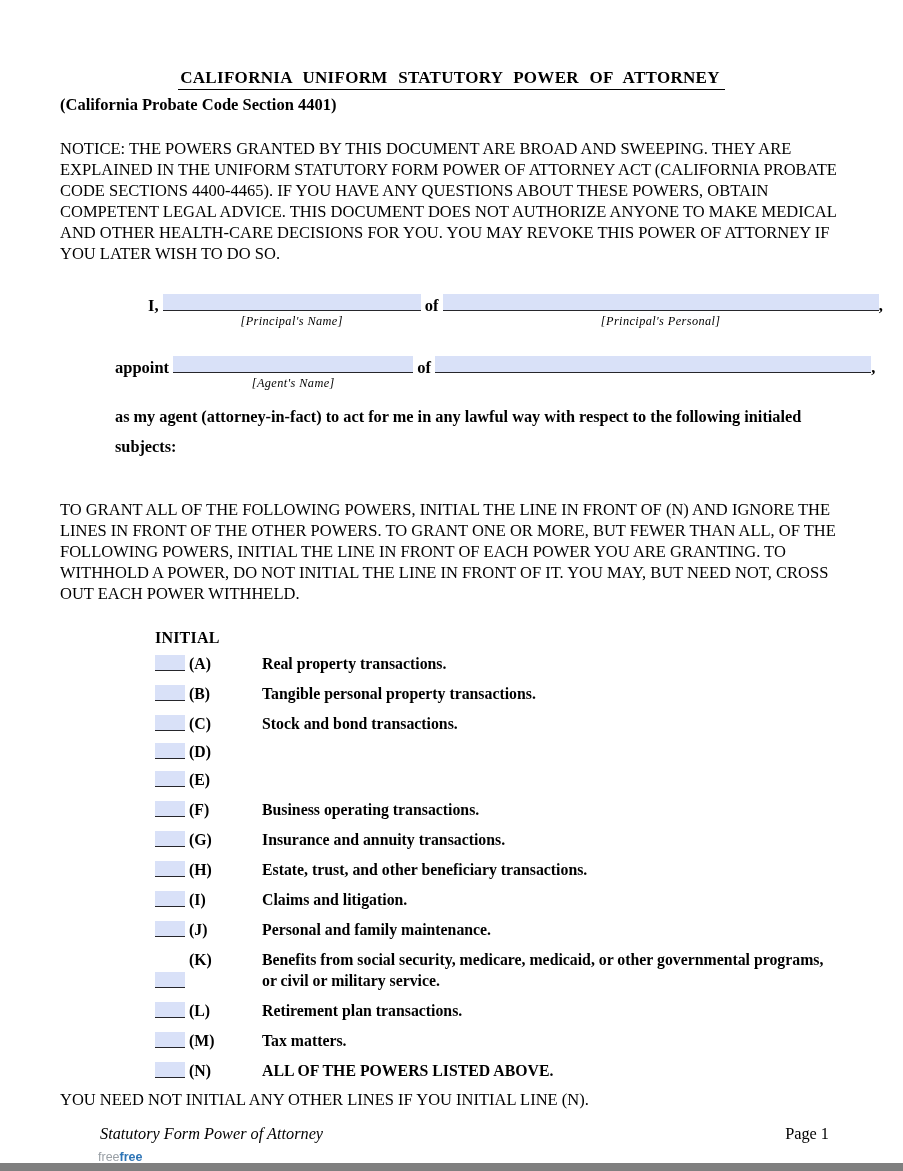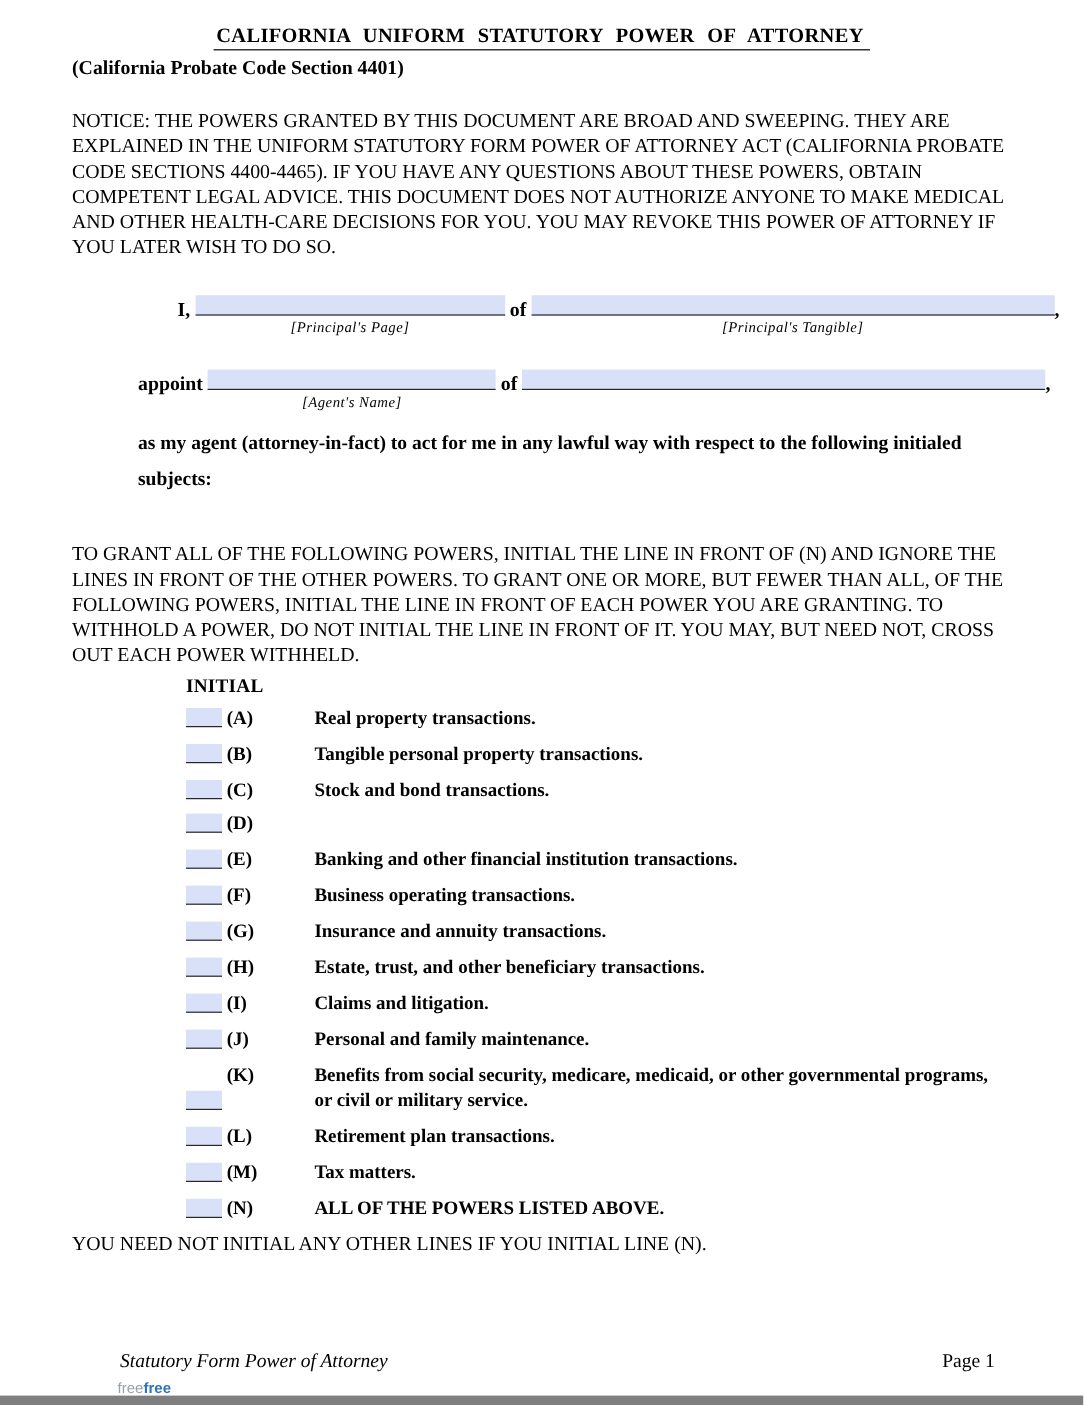--- a/index.html
+++ b/index.html
@@ -2,21 +2,21 @@
 <html><head>
 <meta charset="utf-8">
 <style>
   * { margin:0; padding:0; box-sizing:border-box; }
   html,body { background:#ffffff; }
   .page {
     width:903px; height:1171px; position:relative; overflow:hidden;
     background:#ffffff; color:#000;
     font-family:"Liberation Serif", serif;
   }
-  .content { padding:20px 60px 0 60px; }
+  .content { padding:68px 60px 0 60px; }
 
   .title-wrap { text-align:center; }
   .doc-title {
     display:inline-block; font-weight:bold; font-size:17px;
     word-spacing:6px; letter-spacing:0.3px;
     border-bottom:1.6px solid #000; padding:0 5px 1px 2px;
   }
   .doc-subtitle { font-weight:bold; font-size:16.5px; margin-top:5px; }
 
   .para { font-size:16.5px; line-height:20.9px; }
@@ -45,21 +45,21 @@
     white-space:nowrap;
   }
 
   .agent-clause {
     margin:24px 0 10px 55px; max-width:715px;
     font-weight:bold; font-size:16.3px; line-height:30px;
   }
 
   .grant { margin-top:38px; }
 
-  .initial-header { margin:7px 0 6px 95px; font-weight:bold; font-size:16px; letter-spacing:0.2px; }
+  .initial-header { margin:24px 0 6px 95px; font-weight:bold; font-size:16px; letter-spacing:0.2px; }
 
   .power-row {
     display:flex; align-items:baseline;
     margin:0 0 9px 95px;
     font-size:15.8px; font-weight:bold;
   }
   .init-field {
     flex:none; width:30px; height:16px; align-self:flex-end; margin-bottom:3px;
     background:#d9e1f8; border-bottom:1.2px solid #26262b;
   }
@@ -97,26 +97,26 @@
       <span class="doc-title">CALIFORNIA UNIFORM STATUTORY POWER OF ATTORNEY</span>
     </div>
     <div class="doc-subtitle">(California Probate Code Section 4401)</div>
 
     <p class="para notice">NOTICE: THE POWERS GRANTED BY THIS DOCUMENT ARE BROAD AND SWEEPING. THEY ARE EXPLAINED IN THE UNIFORM STATUTORY FORM POWER OF ATTORNEY ACT (CALIFORNIA PROBATE CODE SECTIONS 4400-4465). IF YOU HAVE ANY QUESTIONS ABOUT THESE POWERS, OBTAIN COMPETENT LEGAL ADVICE. THIS DOCUMENT DOES NOT AUTHORIZE ANYONE TO MAKE MEDICAL AND OTHER HEALTH-CARE DECISIONS FOR YOU. YOU MAY REVOKE THIS POWER OF ATTORNEY IF YOU LATER WISH TO DO SO.</p>
 
     <div class="form-row row-principal">
       <span class="lead">I,</span>
       <span class="fieldwrap">
         <span class="field f-principal-name"></span>
-        <span class="flabel">[Principal's Page]</span>
+        <span class="flabel">[Principal's Name]</span>
       </span>
       <span>of</span>
       <span class="fieldwrap">
         <span class="field f-address"></span>
-        <span class="flabel">[Principal's Tangible]</span>
+        <span class="flabel">[Principal's Personal]</span>
       </span><span>,</span>
     </div>
 
     <div class="form-row row-agent">
       <span class="lead">appoint</span>
       <span class="fieldwrap">
         <span class="field f-agent-name"></span>
         <span class="flabel">[Agent's Name]</span>
       </span>
       <span>of</span>
@@ -146,21 +146,20 @@
       <span class="p-letter">(C)</span>
       <span class="p-text">Stock and bond transactions.</span>
     </div>
     <div class="power-row">
       <span class="init-field"></span>
       <span class="p-letter">(D)</span>
     </div>
     <div class="power-row">
       <span class="init-field"></span>
       <span class="p-letter">(E)</span>
-      <span class="p-text">Banking and other financial institution transactions.</span>
     </div>
     <div class="power-row">
       <span class="init-field"></span>
       <span class="p-letter">(F)</span>
       <span class="p-text">Business operating transactions.</span>
     </div>
     <div class="power-row">
       <span class="init-field"></span>
       <span class="p-letter">(G)</span>
       <span class="p-text">Insurance and annuity transactions.</span>

